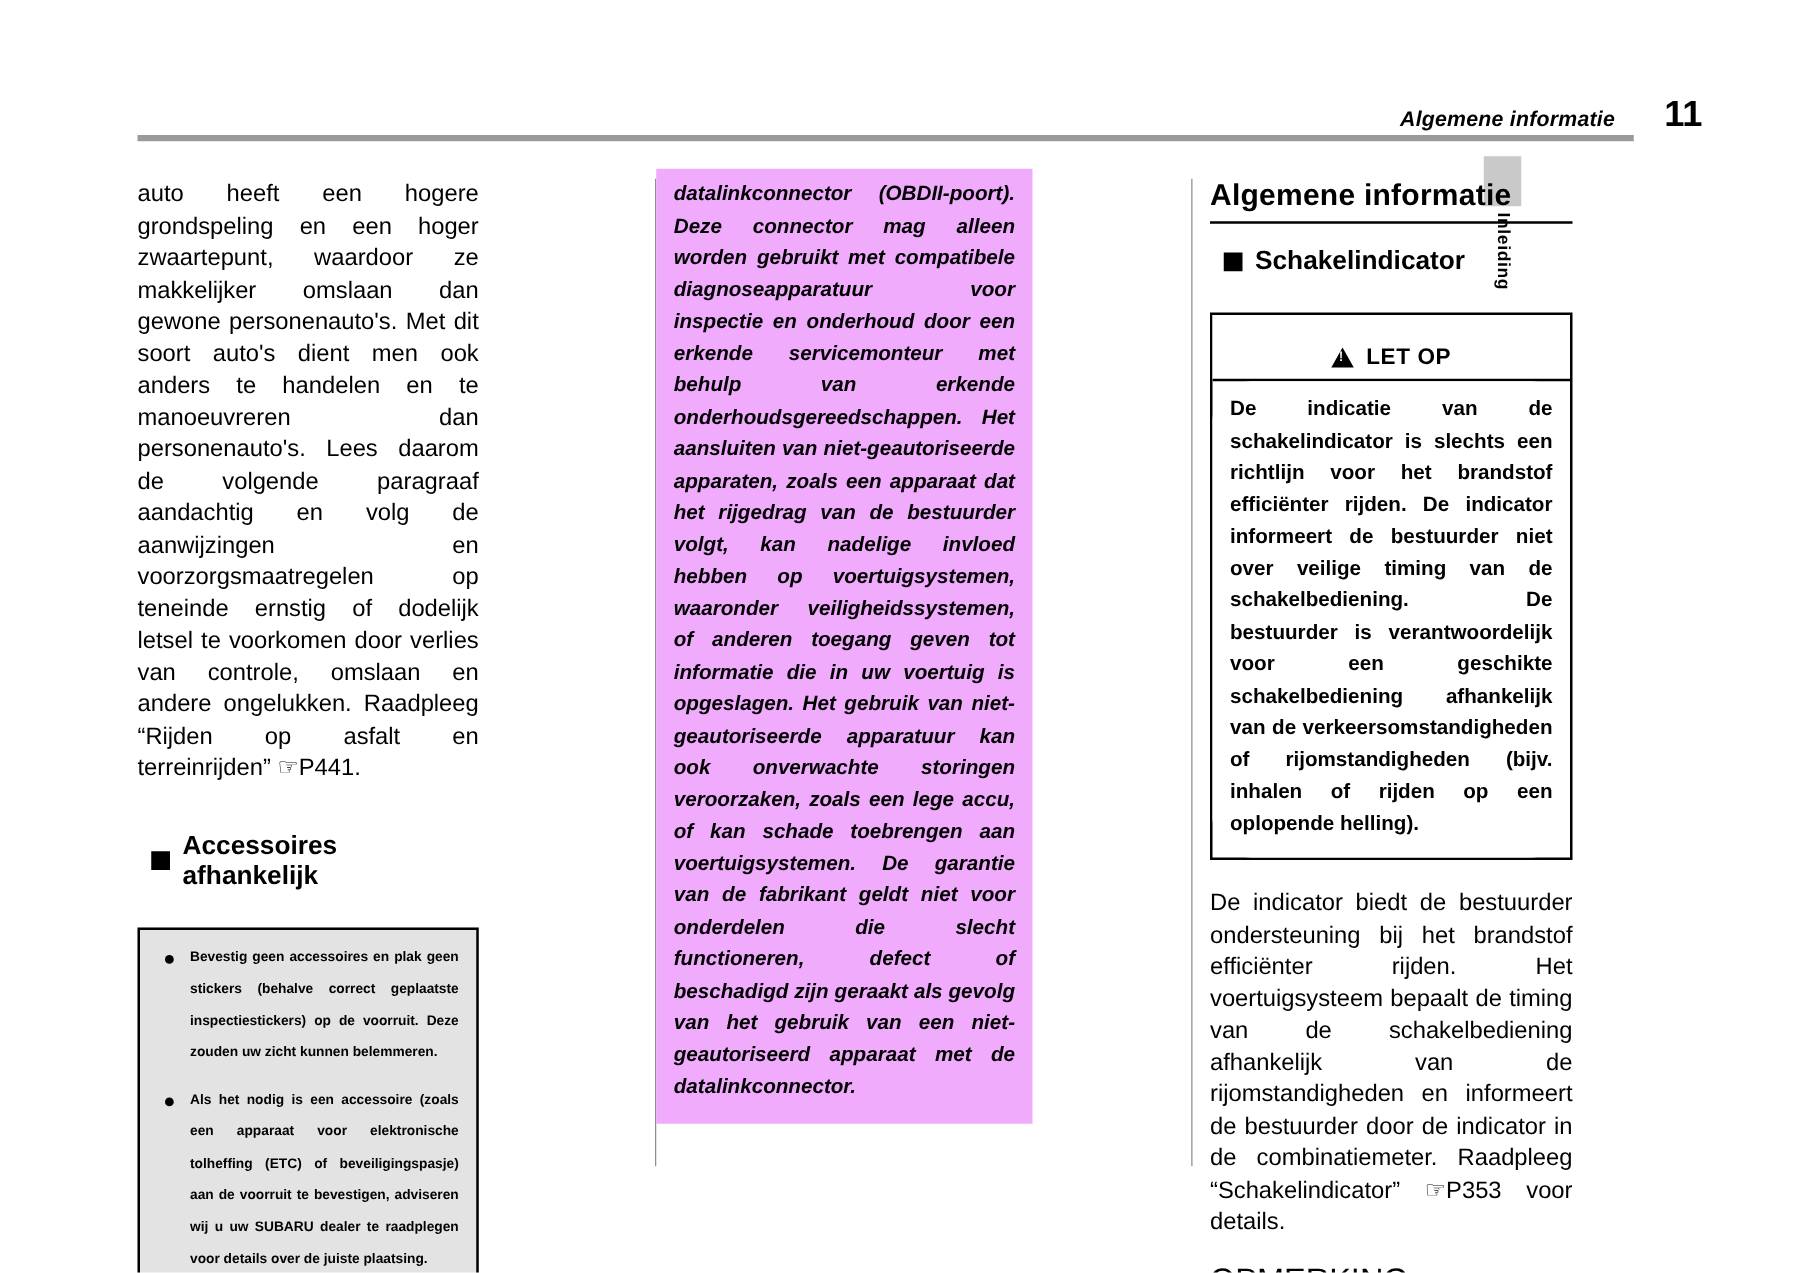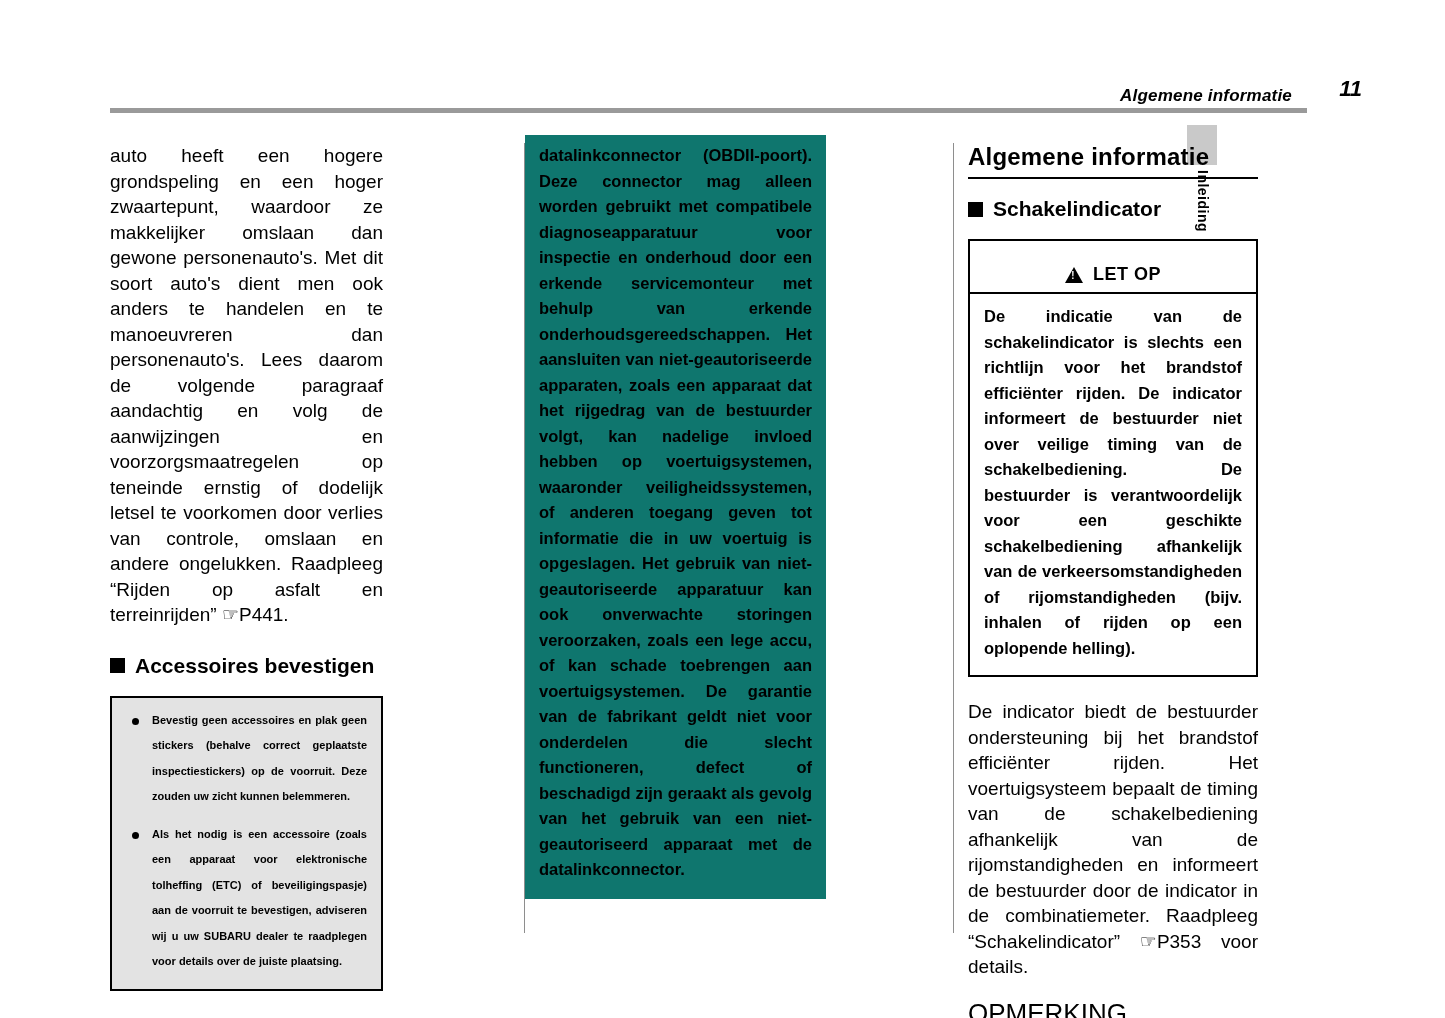--- a/index.html
+++ b/index.html
@@ -46,22 +46,21 @@
     font-style: italic;
     font-weight: bold;
     font-size: 17px;
     letter-spacing: 0.2px;
   }
   .header-pageno {
     position: absolute;
     right: 8px;
     top: -10px;
     font-weight: bold;
-    font-size: 22px;
-    font-style: italic;
+    font-size: 29px;
   }
 
   
   .edge-tab {
     position: absolute;
     right: 0;
     top: 125px;
     width: 30px;
     height: 40px;
     background: #c9c9c9;
@@ -120,21 +119,21 @@
     letter-spacing: 0.2px;
   }
   .title-rule {
     height: 2px;
     background: #000;
     margin-top: 6px;
     margin-bottom: 18px;
   }
 
   h3.sub-title {
-    margin: 0;
+    margin: 11px;
     font-size: 21px;
     font-weight: bold;
     display: flex;
     align-items: center;
     gap: 10px;
   }
   .sq {
     display: inline-block;
     width: 15px;
     height: 15px;
@@ -203,22 +202,23 @@
     position: absolute;
     left: 6px;
     top: 10px;
     width: 7px;
     height: 7px;
     border-radius: 50%;
     background: #000;
   }
 
   .grey-block {
-    background: #0f766e;
+    background: #f0abfc;
     border: 0;
+    font-style: italic;
   }
 
   .note-box {
     border: 2px solid #000;
     background: #ffffff;
     padding: 0;
   }
   .note-box .wbox-head { border-bottom: 2px solid #000; background: #fff; }
   .note-box .wbox-body { background: #fff; border-radius: 31px; }
 
@@ -248,21 +248,21 @@
   <div class="divider div1"></div>
   <div class="divider div2"></div>
 
   <div class="col col1">
     <p class="body">auto heeft een hogere grondspeling en een hoger zwaartepunt, waardoor ze makkelijker omslaan dan gewone personenauto's. Met dit soort auto's dient men ook anders te handelen en te manoeuvreren dan personenauto's. Lees daarom de volgende paragraaf aandachtig en volg de aanwijzingen en voorzorgsmaatregelen op teneinde ernstig of dodelijk letsel te voorkomen door verlies van controle, omslaan en andere ongelukken. Raadpleeg “Rijden op asfalt en terreinrijden” ☞P441.</p>
 
     <div class="spacer-26"></div>
 
     <h3 class="sub-title">
       <span class="sq"></span>
-      <span>Accessoires bevestigen</span>
+      <span>Accessoires afhankelijk</span>
     </h3>
 
     <div class="spacer-18"></div>
 
     <div class="wbox">
       <div class="wbox-body">
         <ul class="bullets">
           <li>Bevestig geen accessoires en plak geen stickers (behalve correct geplaatste inspectiestickers) op de voorruit. Deze zouden uw zicht kunnen belemmeren.</li>
           <li>Als het nodig is een accessoire (zoals een apparaat voor elektronische tolheffing (ETC) of beveiligingspasje) aan de voorruit te bevestigen, adviseren wij u uw SUBARU dealer te raadplegen voor details over de juiste plaatsing.</li>
 

